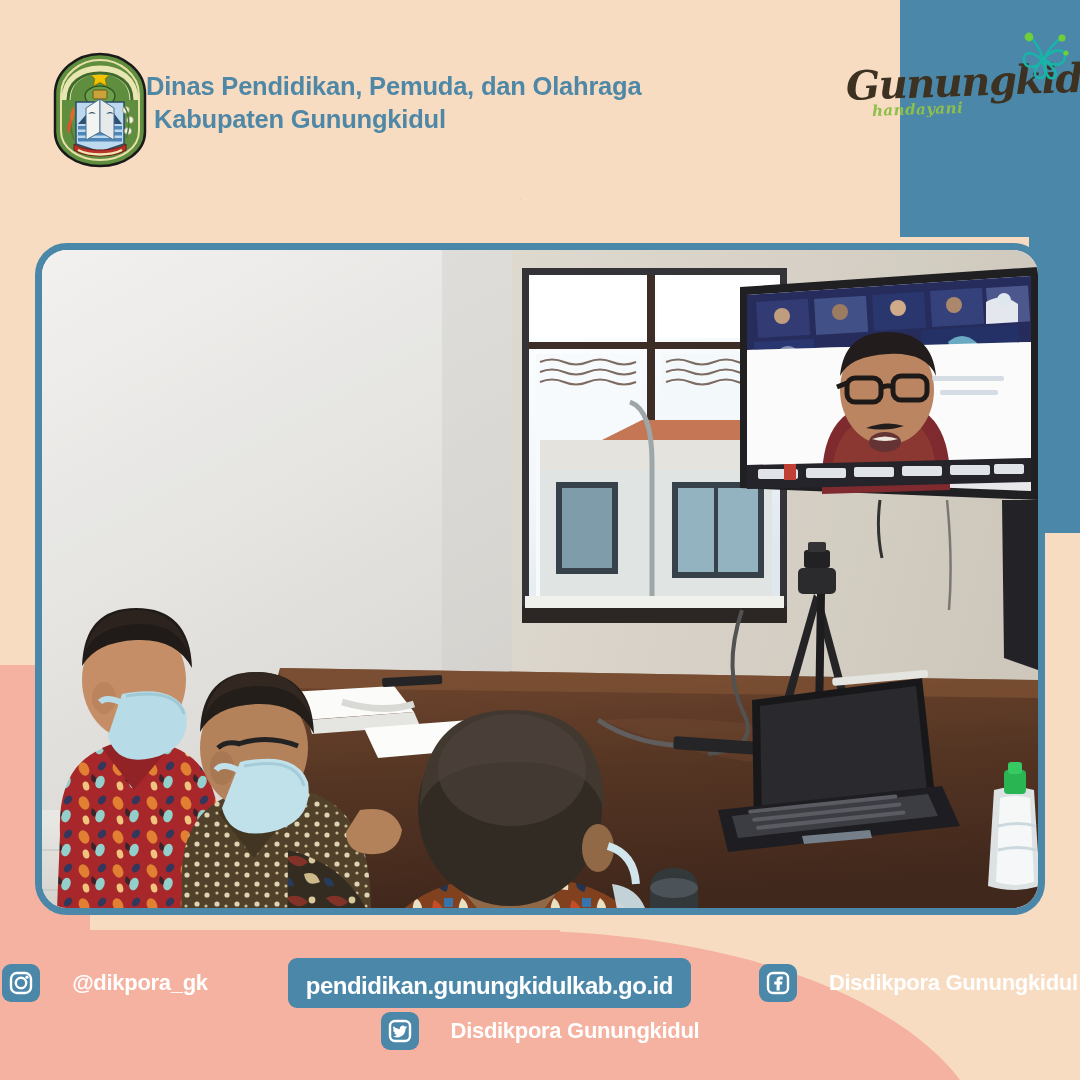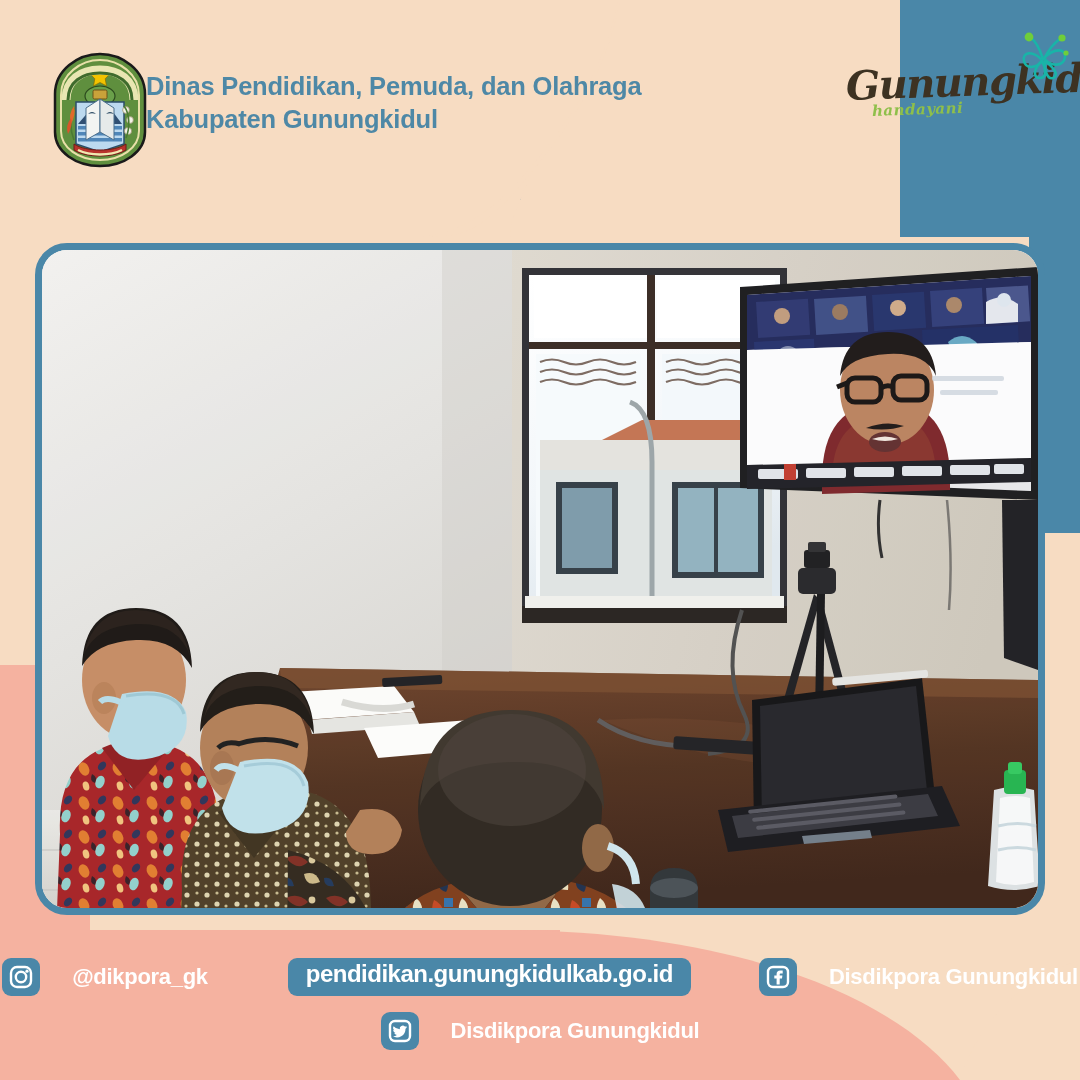--- a/index.html
+++ b/index.html
@@ -17,21 +17,21 @@
 
   
   #header{position:absolute;left:10px;top:0;width:1080px;height:200px;}
   #crest{position:absolute;left:40px;top:52px;width:100px;height:116px;}
   #org-title{
     position:absolute;left:136px;top:70px;width:560px;
     color:#4e88a6;font-weight:bold;font-size:25.5px;line-height:33px;
     letter-spacing:-0.2px;
   }
   #org-title .l1{display:block;white-space:nowrap;}
-  #org-title .l2{display:block;white-space:nowrap;}
+  #org-title .l2{display:block;white-space:nowrap;padding-left:8px;}
 
   #brand{position:absolute;right:14px;top:30px;width:230px;height:110px;}
   #brand-word{
     position:absolute;left:0;top:32px;width:200px;
     font-family:"DejaVu Serif", serif;font-style:italic;font-weight:bold;
     font-size:40px;color:#3d3222;letter-spacing:-1.5px;
     transform:rotate(-2deg);transform-origin:left center;white-space:nowrap;
   }
   #brand-tag{
     position:absolute;left:26px;top:72px;
@@ -58,21 +58,21 @@
     width:38px;height:38px;border-radius:9px;background:#4a87a8;
     display:flex;align-items:center;justify-content:center;flex:none;
   }
   .sicon svg{display:block;}
   .slabel{
     color:#ffffff;font-size:22px;font-weight:bold;letter-spacing:-0.3px;
     white-space:nowrap;
   }
   .pill{
     background:#4a87a8;color:#fff;border-radius:9px;
-    padding:2px 18px 8px;font-size:24px;font-weight:bold;
+    padding:14px 18px 8px;font-size:24px;font-weight:bold;
     letter-spacing:-0.5px;white-space:nowrap;margin:0 14px;
   }
   .gap-right{margin-right:34px;}
 </style>
 </head>
 <body>
 
 <div id="canvas">
 
   <div class="bg-layer">

